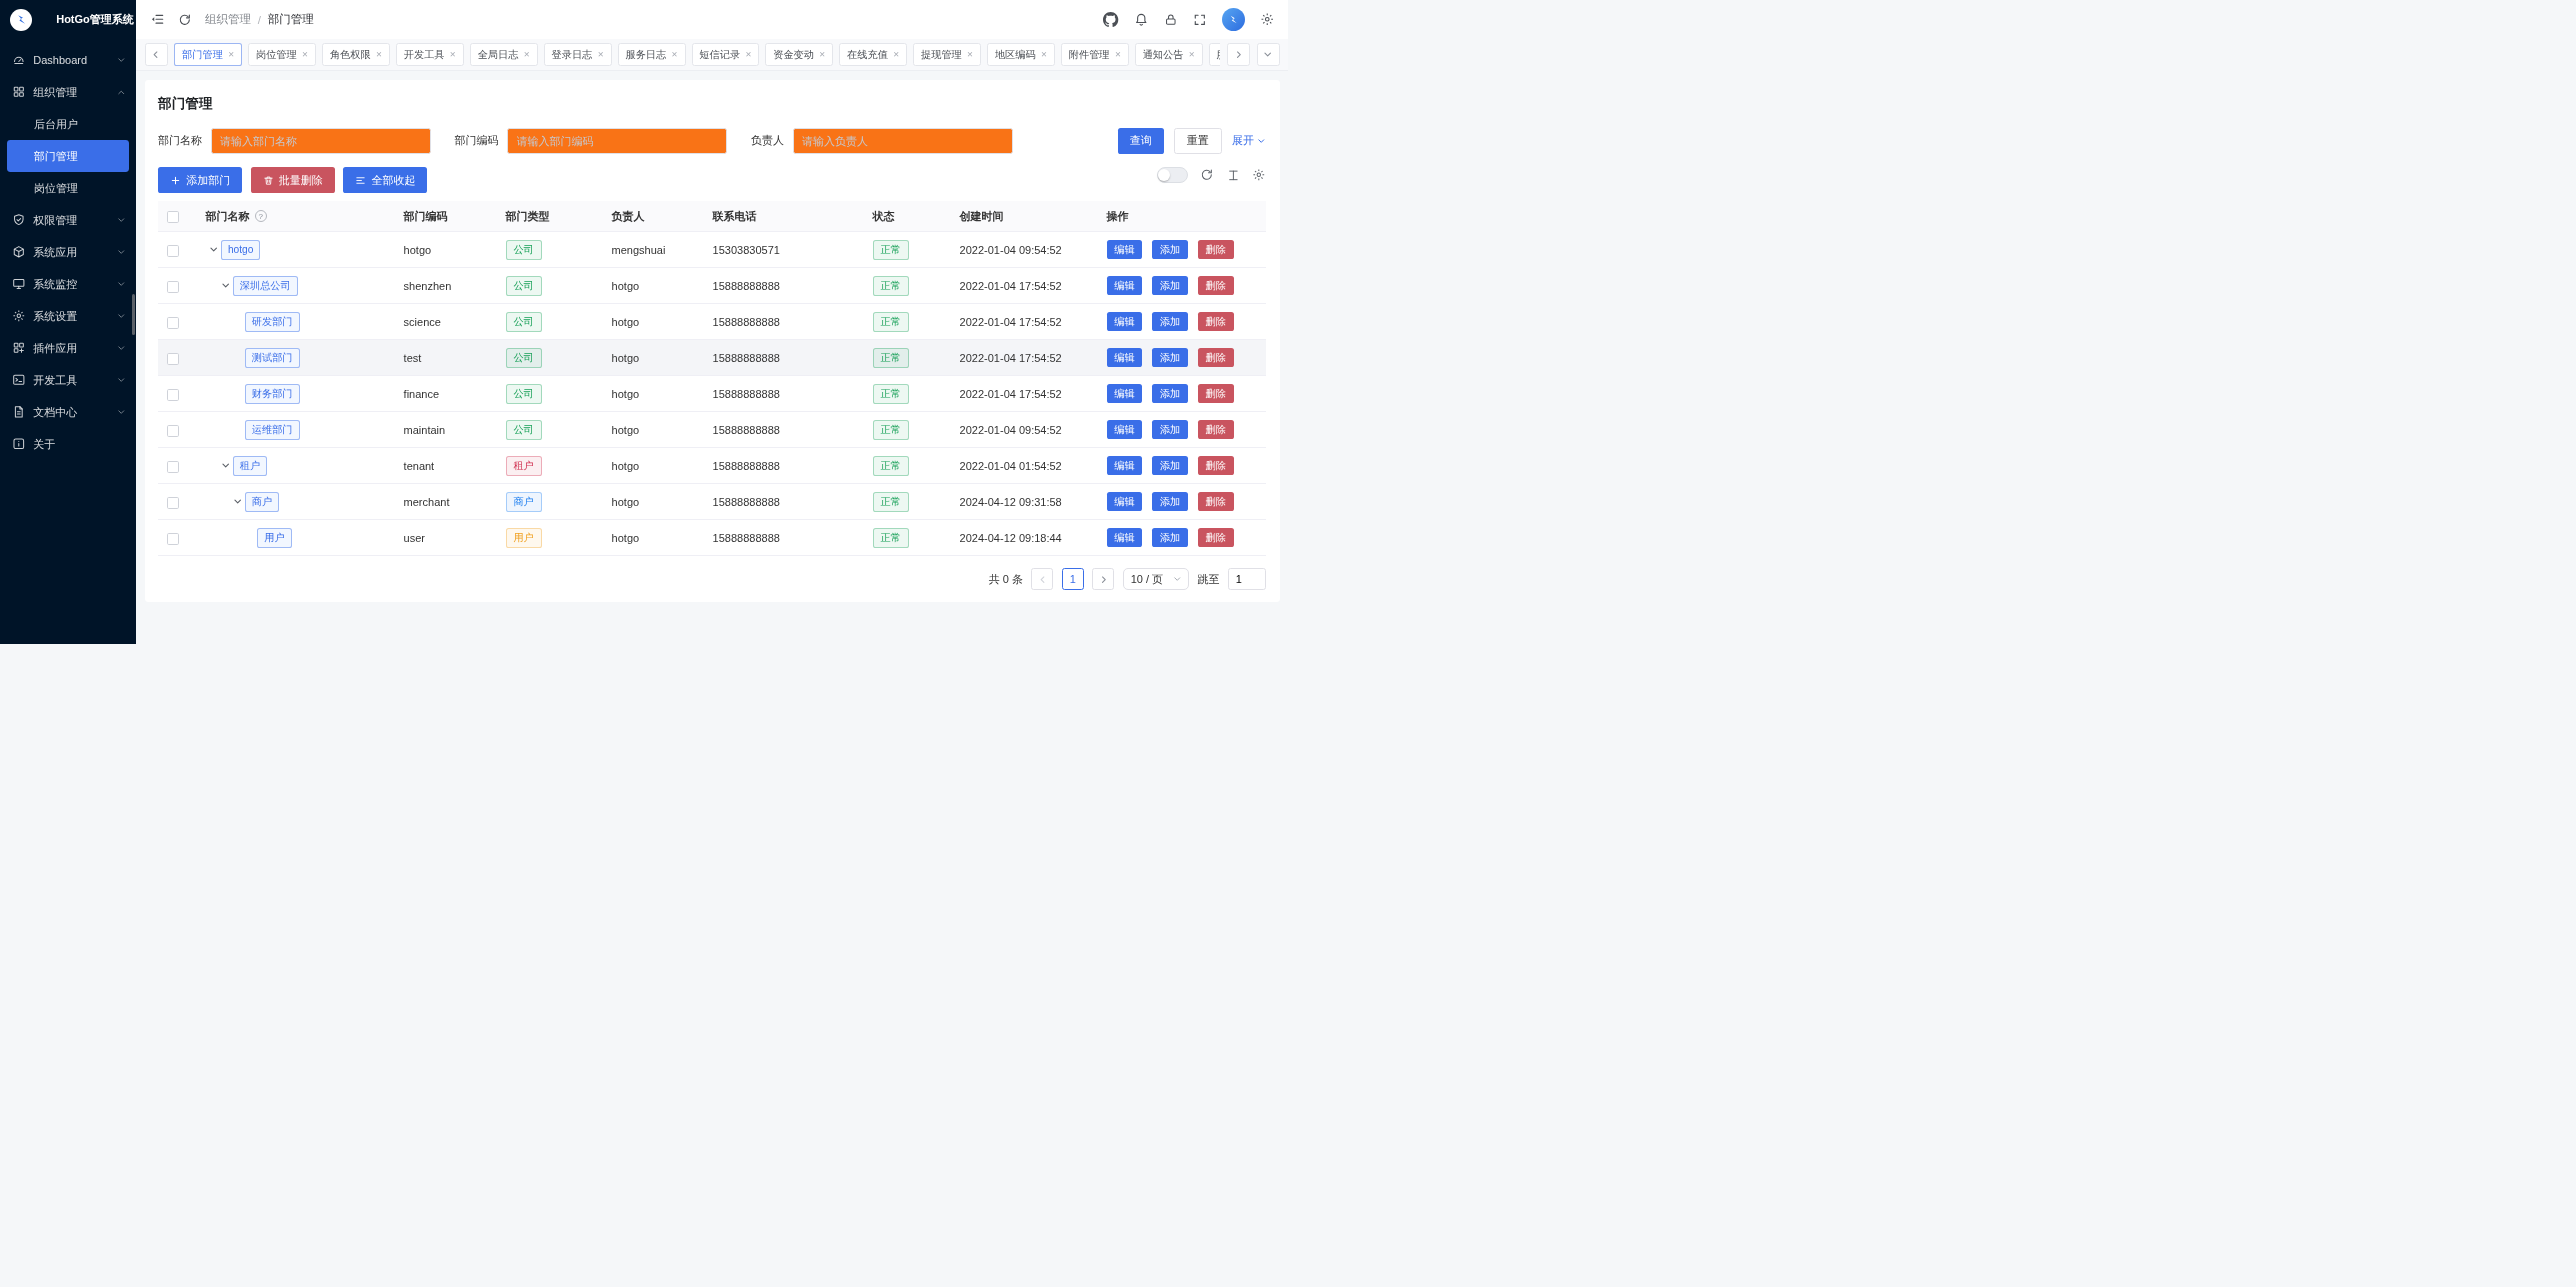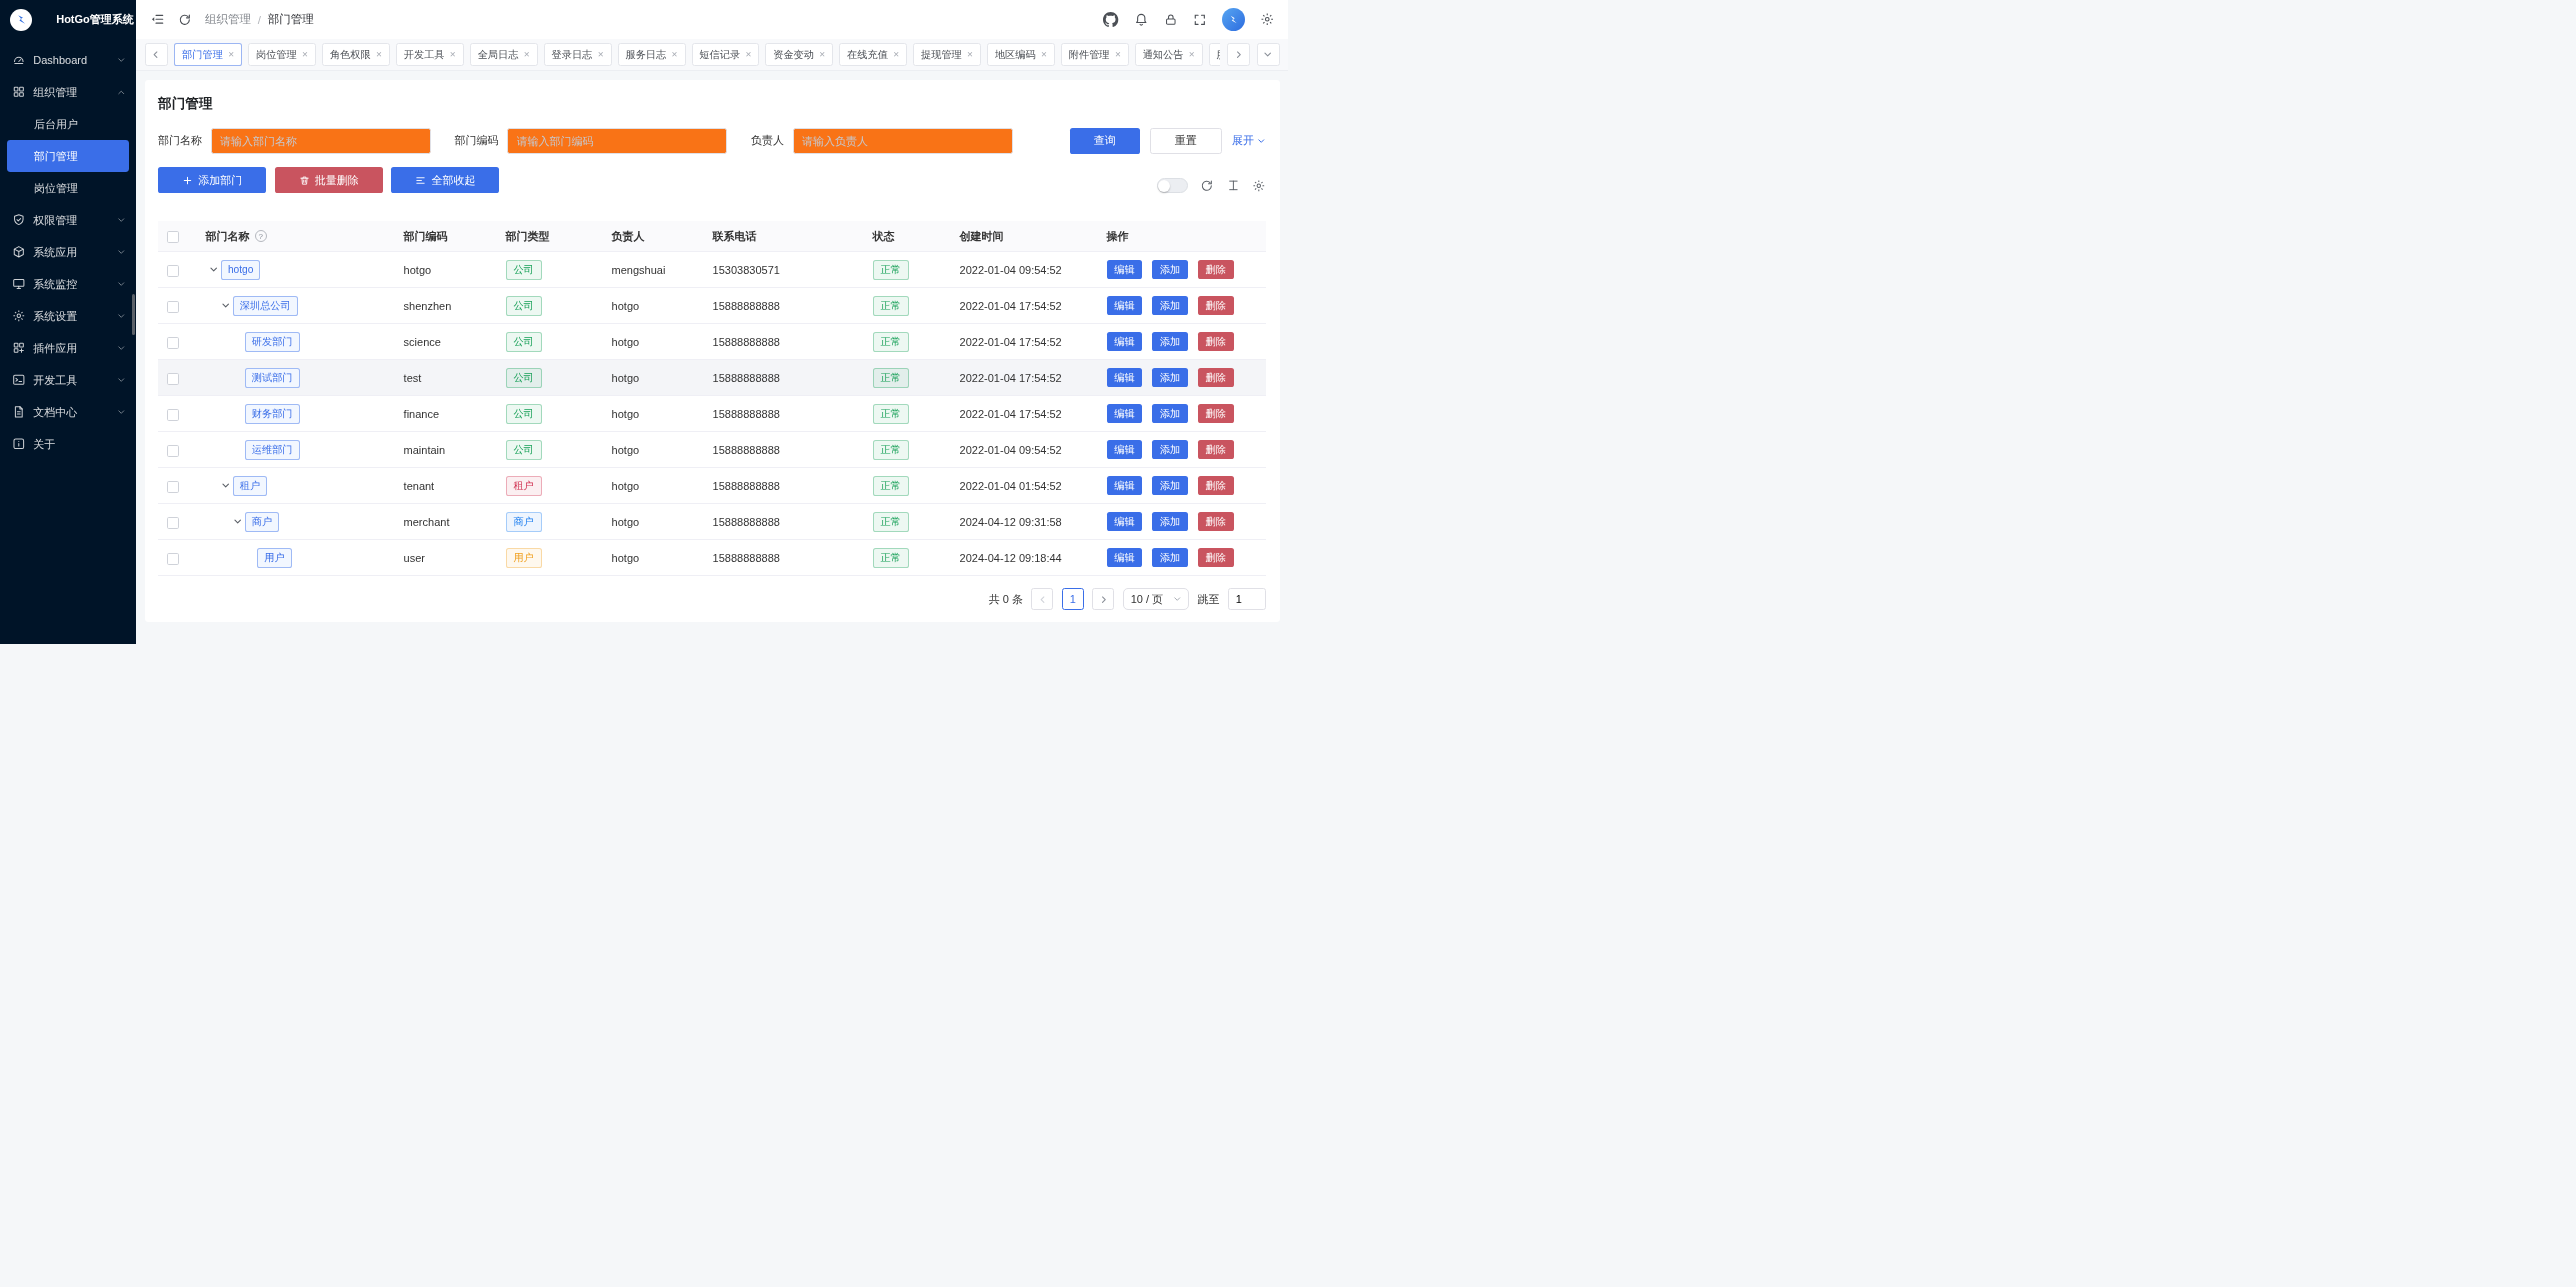--- a/index.html
+++ b/index.html
@@ -52,27 +52,27 @@
   .card { background: #fff; border-radius: 3.4px; padding: 12px 13.6px; }
 
   .page-title { font-size: 13.6px; font-weight: bold; color: #1f2225; margin: 3.4px 0 15.3px; }
 
   .filters { display: flex; align-items: center; margin-bottom: 13.6px; }
   .f-group { display: flex; align-items: center; gap: 8.5px; margin-right: 24px; }
   .f-label { white-space: nowrap; color: #333; }
   .f-input { width: 220px; height: 25.6px; border: 0.9px solid #e0e0e6; border-radius: 2.6px; padding: 0 8.5px; font-size: 11px; color: #333; font-family: inherit; outline: none; background: #f97316; }
   .f-input::placeholder { color: #c6c8ce; }
   .f-actions { margin-left: auto; display: flex; align-items: center; gap: 10.2px; }
-  .btn { height: 25.6px; padding: 0 24px; border-radius: 2.6px; font-size: 11px; font-family: inherit; cursor: pointer; display: inline-flex; align-items: center; gap: 5.1px; border: 0.9px solid transparent; }
+  .btn { height: 25.6px; padding: 0 12px; border-radius: 2.6px; font-size: 11px; font-family: inherit; cursor: pointer; display: inline-flex; align-items: center; gap: 5.1px; border: 0.9px solid transparent; }
   .btn.primary { background: var(--primary); color: #fff; border: none; }
   .btn.danger { background: var(--danger); color: #fff; border: none; }
   .btn.plain { background: #fff; color: #333; border: 0.9px solid #e0e0e6; }
   .link-btn { color: var(--primary); display: inline-flex; align-items: center; gap: 3.4px; cursor: pointer; font-size: 11px; }
 
-  .toolbar { display: flex; align-items: flex-end; gap: 8.5px; margin-bottom: 28px; }
+  .toolbar { display: flex; align-items: flex-start; gap: 8.5px; margin-bottom: 8px; }
   .toolbar-right { margin-left: auto; display: flex; align-items: center; gap: 12.8px; color: #5a5f66; }
   .switch { width: 31px; height: 15.3px; border-radius: 8.5px; background: #eceef2; border: 0.9px solid #dcdfe4; position: relative; cursor: pointer; }
   .switch .knob { position: absolute; left: 0.9px; top: 0.9px; width: 12px; height: 12px; border-radius: 50%; background: #fff; box-shadow: 0 0.9px 1.7px rgba(0,0,0,.25); }
 
   table { width: 100%; border-collapse: collapse; font-size: 11px; table-layout: fixed; }
   thead th { background: #fafafc; font-weight: 600; color: #333; height: 31px; text-align: left; padding: 0 8.5px; border-bottom: 0.9px solid #efeff5; }
   tbody td { height: 36px; padding: 0 8.5px; border-bottom: 0.9px solid #efeff5; color: #333; white-space: nowrap; overflow: hidden; }
   tbody tr.hl { background: #f4f5f8; }
   .th-name { display: flex; align-items: center; gap: 5.1px; }
   .help-icon { width: 12px; height: 12px; border: 0.9px solid #b5b8bf; border-radius: 50%; color: #8a8f98; font-size: 8px; display: inline-flex; align-items: center; justify-content: center; font-weight: normal; }

